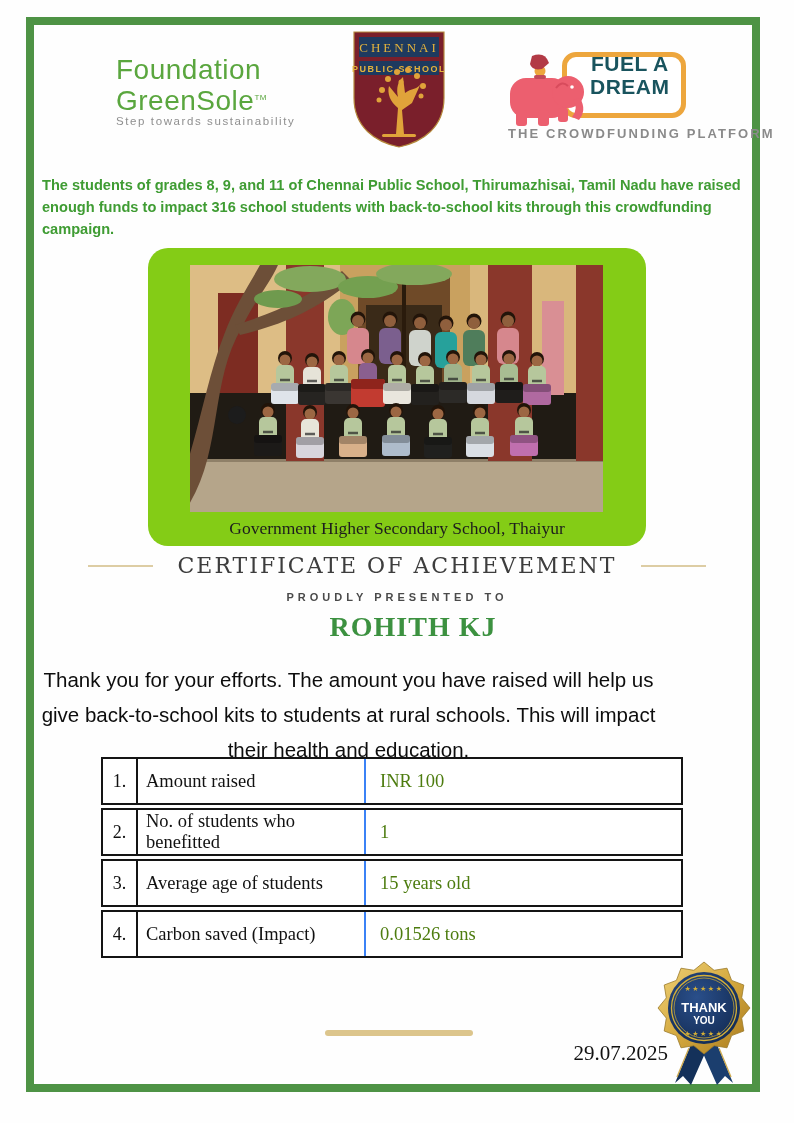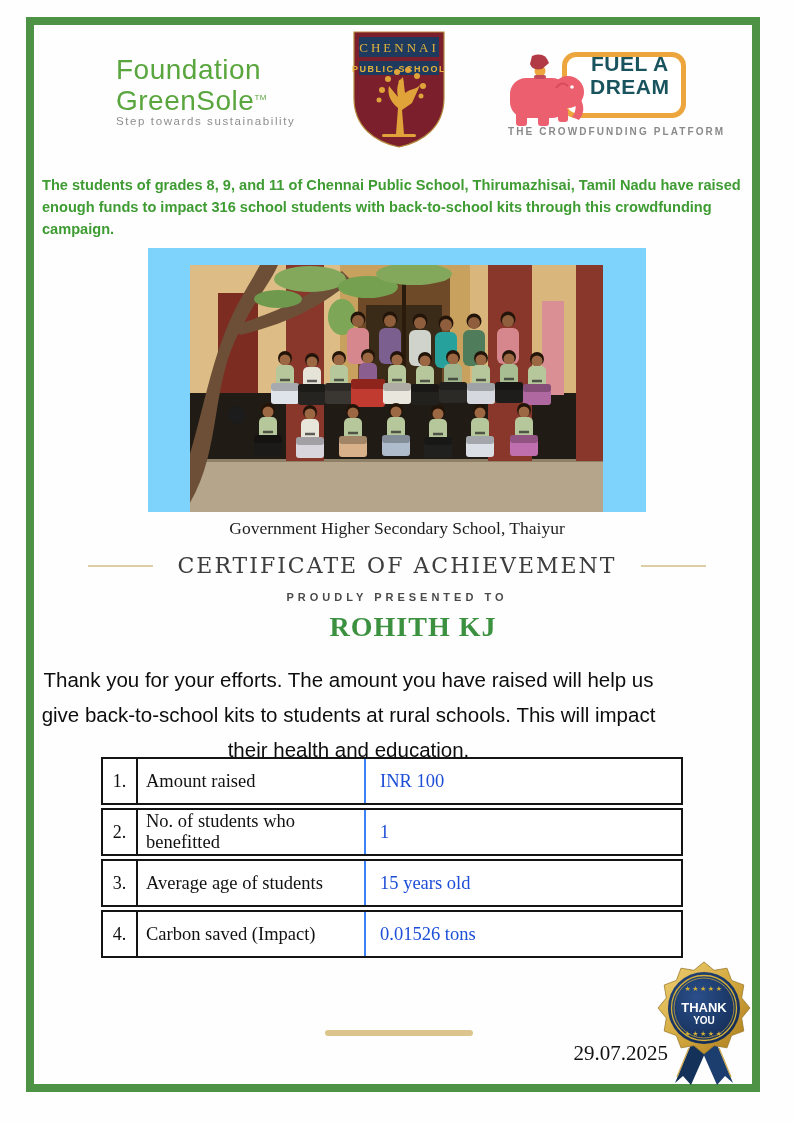--- a/index.html
+++ b/index.html
@@ -19,33 +19,34 @@
   .gs-tm { font-size:8px; vertical-align:super; color:#5aa63e; }
   .gs-tag { font-size:11.5px; letter-spacing:1.6px; color:#8f8f8f; }
 
   .cps-logo { position:absolute; left:352px; top:30px; }
   .fad-logo { position:absolute; left:506px; top:52px; width:186px; height:92px; }
   .fad-box { position:absolute; left:56px; top:0; width:124px; height:66px;
              border:5px solid #eda63d; border-radius:14px; background:#fff; box-sizing:border-box;}
   .fad-text { position:absolute; left:84px; top:0; font-weight:bold; font-size:21px;
               line-height:23px; color:#19545e; letter-spacing:0.5px;text-align:center; }
   .fad-elephant { position:absolute; left:0; top:2px; }
-  .fad-tag { position:absolute; left:2px; top:74px; width:184px; font-size:10px;
+  .fad-tag { position:absolute; left:2px; top:74px; width:184px; font-size:13px;
              letter-spacing:2.1px; color:#8a8a8a; font-weight:600; white-space:nowrap;}
 
   
   .intro {
     position:absolute; left:42px; top:174px; width:710px; 
     color:#3f9c33; font-weight:bold; font-size:14.6px; line-height:22px;
   }
 
   
   .photo-frame {
-    position:absolute; left:148px; top:248px; width:498px; height:264px;
-    background:#7dd3fc;
+    position:absolute; left:148px; top:248px; width:498px; height:298px;
+    background:#84cc16;
+    border-radius:20px;
   }
   .photo { position:absolute; left:42px; top:17px; width:413px; height:247px; display:block; }
   .photo-caption {
     position:absolute; left:0; top:270px; width:498px; text-align:center;
     font-family:"Liberation Serif", serif; font-size:17.5px; color:#1d1d1d;
   }
 
   
   .cert-title { position:absolute; left:88px; top:553px; width:618px;
                 display:flex; align-items:center; gap:24px; }
@@ -62,21 +63,21 @@
 
   
   .impact-table { position:absolute; left:101px; top:757px; width:582px; }
   .t-row { display:flex; border:2px solid #141414; margin-bottom:3px; height:44px;
            background:#fff; box-sizing:content-box; }
   .t-num { width:33px; border-right:2px solid #141414; display:flex; align-items:center;
            justify-content:center; font-family:"Liberation Serif", serif; font-size:18px; color:#111;}
   .t-label { width:218px; border-right:2px solid #3b82f6; display:flex; align-items:center;
              padding-left:8px; font-family:"Liberation Serif", serif; font-size:18.5px; color:#111;}
   .t-value { flex:1; display:flex; align-items:center; padding-left:14px;
-             font-family:"Liberation Serif", serif; font-size:18.5px; color:#1d4ed8;}
+             font-family:"Liberation Serif", serif; font-size:18.5px; color:#4d7c0f;}
 
   
   .date-rule { position:absolute; left:325px; top:1030px; width:148px; height:6px;
                border-radius:3px; background:#dcc58c; }
   .date { position:absolute; left:0; top:1041px; width:668px; text-align:right;
           font-family:"Liberation Serif", serif; font-size:21px; color:#111; }
   .badge { position:absolute; left:646px; top:956px; z-index:3; }
 </style>
 </head>
 <body>

